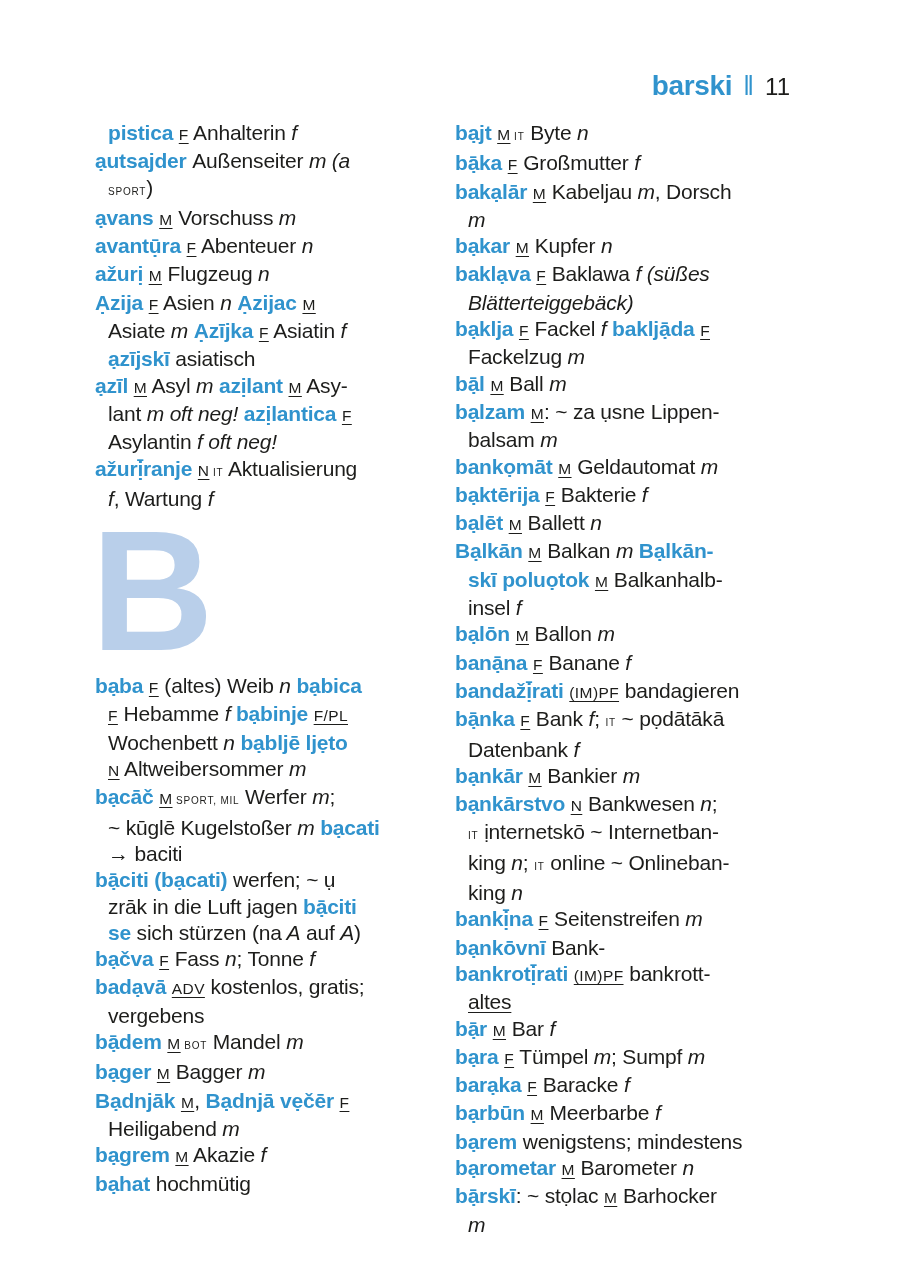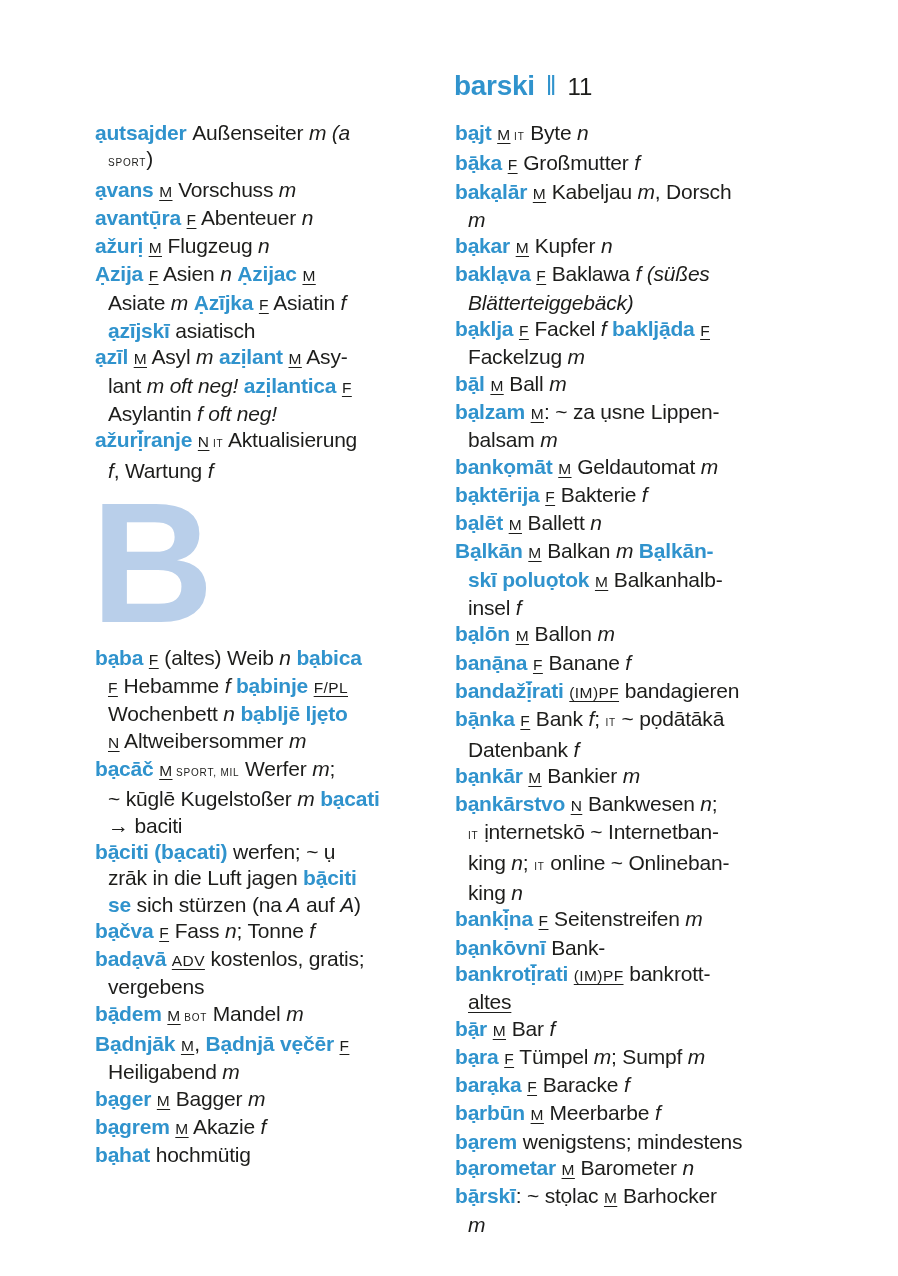--- a/index.html
+++ b/index.html
@@ -3,21 +3,21 @@
 <meta charset="utf-8">
 <style>
   html,body{margin:0;padding:0;background:#ffffff;}
   .page{
     position:relative;width:898px;height:1276px;background:#fff;overflow:hidden;
     font-family:"Liberation Sans","DejaVu Sans",sans-serif;
     color:var(--ink,#1d1d1b);
   }
   .header{
     position:absolute;top:70px;left:454px;width:336px;
-    display:flex;align-items:baseline;gap:11px;
+    display:flex;justify-content:flex-end;align-items:baseline;gap:11px;
   }
   .guide{color:var(--hw,#3093cd);font-weight:bold;font-size:28px;letter-spacing:-0.3px;}
   .sep{color:var(--hw,#3093cd);font-size:26px;transform:scaleY(1.05);}
   .pagenum{color:var(--ink,#1d1d1b);font-size:24px;}
   .col{position:absolute;top:120px;}
   .col-left{left:95px;width:350px;}
   .col-right{left:455px;width:360px;}
   .entry{
     margin:0;font-size:21px;line-height:26.3px;letter-spacing:-0.2px;
     padding-left:13px;text-indent:-13px;white-space:nowrap;
@@ -43,38 +43,39 @@
 <div class="page">
 
   <div class="header">
     <span class="guide">barski</span>
     <span class="sep">‖</span>
     <span class="pagenum">11</span>
   </div>
 
   <div class="col col-left">
     <div id="left-top">
+        <p class="entry cont"><span class="hw">pistica </span><span class="tag">F</span><span> Anhalterin </span><span class="it">f</span></p>
         <p class="entry"><span class="hw">ạutsajder </span><span>Außenseiter </span><span class="it">m (a</span><br><span class="sc">SPORT</span><span>)</span></p>
         <p class="entry"><span class="hw">ạvans </span><span class="tag">M</span><span> Vorschuss </span><span class="it">m</span></p>
         <p class="entry"><span class="hw">avantụ̄ra </span><span class="tag">F</span><span> Abenteuer </span><span class="it">n</span></p>
         <p class="entry"><span class="hw">ažurị </span><span class="tag">M</span><span> Flugzeug </span><span class="it">n</span></p>
         <p class="entry"><span class="hw">Ạzija </span><span class="tag">F</span><span> Asien </span><span class="it">n </span><span class="hw">Ạzijac </span><span class="tag">M</span><br><span>Asiate </span><span class="it">m </span><span class="hw">Ạzījka </span><span class="tag">F</span><span> Asiatin </span><span class="it">f</span><br><span class="hw">ạzījskī </span><span>asiatisch</span></p>
         <p class="entry"><span class="hw">ạzīl </span><span class="tag">M</span><span> Asyl </span><span class="it">m </span><span class="hw">azịlant </span><span class="tag">M</span><span> Asy-</span><br><span>lant </span><span class="it">m oft neg! </span><span class="hw">azịlantica </span><span class="tag">F</span><br><span>Asylantin </span><span class="it">f oft neg!</span></p>
         <p class="entry"><span class="hw">ažurị̄ranje </span><span class="tag">N</span><span class="sc"> IT</span><span> Aktualisierung</span><br><span class="it">f</span><span>, Wartung </span><span class="it">f</span></p>
       </div>
     <span class="section-letter">B</span>
     <div id="left-bottom">
         <p class="entry"><span class="hw">bạba </span><span class="tag">F</span><span> (altes) Weib </span><span class="it">n </span><span class="hw">bạbica</span><br><span class="tag">F</span><span> Hebamme </span><span class="it">f </span><span class="hw">bạbinje </span><span class="tag">F/PL</span><br><span>Wochenbett </span><span class="it">n </span><span class="hw">bạbljē ljẹto</span><br><span class="tag">N</span><span> Altweibersommer </span><span class="it">m</span></p>
         <p class="entry"><span class="hw">bạcāč </span><span class="tag">M</span><span class="sc"> SPORT, MIL</span><span> Werfer </span><span class="it">m</span><span>;</span><br><span class="bd">~ kūglē</span><span> Kugelstoßer </span><span class="it">m </span><span class="hw">bạcati</span><br><span>→ baciti</span></p>
         <p class="entry"><span class="hw">bạ̄citi </span><span class="hw">(bạcati)</span><span> werfen; </span><span class="bd">~ ụ</span><br><span class="bd">zrāk</span><span> in die Luft jagen </span><span class="hw">bạ̄citi</span><br><span class="hw">se</span><span> sich stürzen (</span><span class="bd">na</span><span class="it"> A</span><span> auf </span><span class="it">A</span><span>)</span></p>
         <p class="entry"><span class="hw">bạčva </span><span class="tag">F</span><span> Fass </span><span class="it">n</span><span>; Tonne </span><span class="it">f</span></p>
         <p class="entry"><span class="hw">badạvā </span><span class="tag">ADV</span><span> kostenlos, gratis;</span><br><span>vergebens</span></p>
         <p class="entry"><span class="hw">bạ̄dem </span><span class="tag">M</span><span class="sc"> BOT</span><span> Mandel </span><span class="it">m</span></p>
+        <p class="entry"><span class="hw">bạger </span><span class="tag">M</span><span> Bagger </span><span class="it">m</span></p>
         <p class="entry"><span class="hw">Bạdnjāk </span><span class="tag">M</span><span>, </span><span class="hw">Bạdnjā vẹčēr </span><span class="tag">F</span><br><span>Heiligabend </span><span class="it">m</span></p>
-        <p class="entry"><span class="hw">bạger </span><span class="tag">M</span><span> Bagger </span><span class="it">m</span></p>
         <p class="entry"><span class="hw">bạgrem </span><span class="tag">M</span><span> Akazie </span><span class="it">f</span></p>
         <p class="entry"><span class="hw">bạhat </span><span>hochmütig</span></p>
       </div>
   </div>
 
   <div class="col col-right" id="right-col">
       <p class="entry"><span class="hw">bạjt </span><span class="tag">M</span><span class="sc"> IT</span><span> Byte </span><span class="it">n</span></p>
       <p class="entry"><span class="hw">bạ̄ka </span><span class="tag">F</span><span> Großmutter </span><span class="it">f</span></p>
       <p class="entry"><span class="hw">bakạlār </span><span class="tag">M</span><span> Kabeljau </span><span class="it">m</span><span>, Dorsch</span><br><span class="it">m</span></p>
       <p class="entry"><span class="hw">bạkar </span><span class="tag">M</span><span> Kupfer </span><span class="it">n</span></p>

